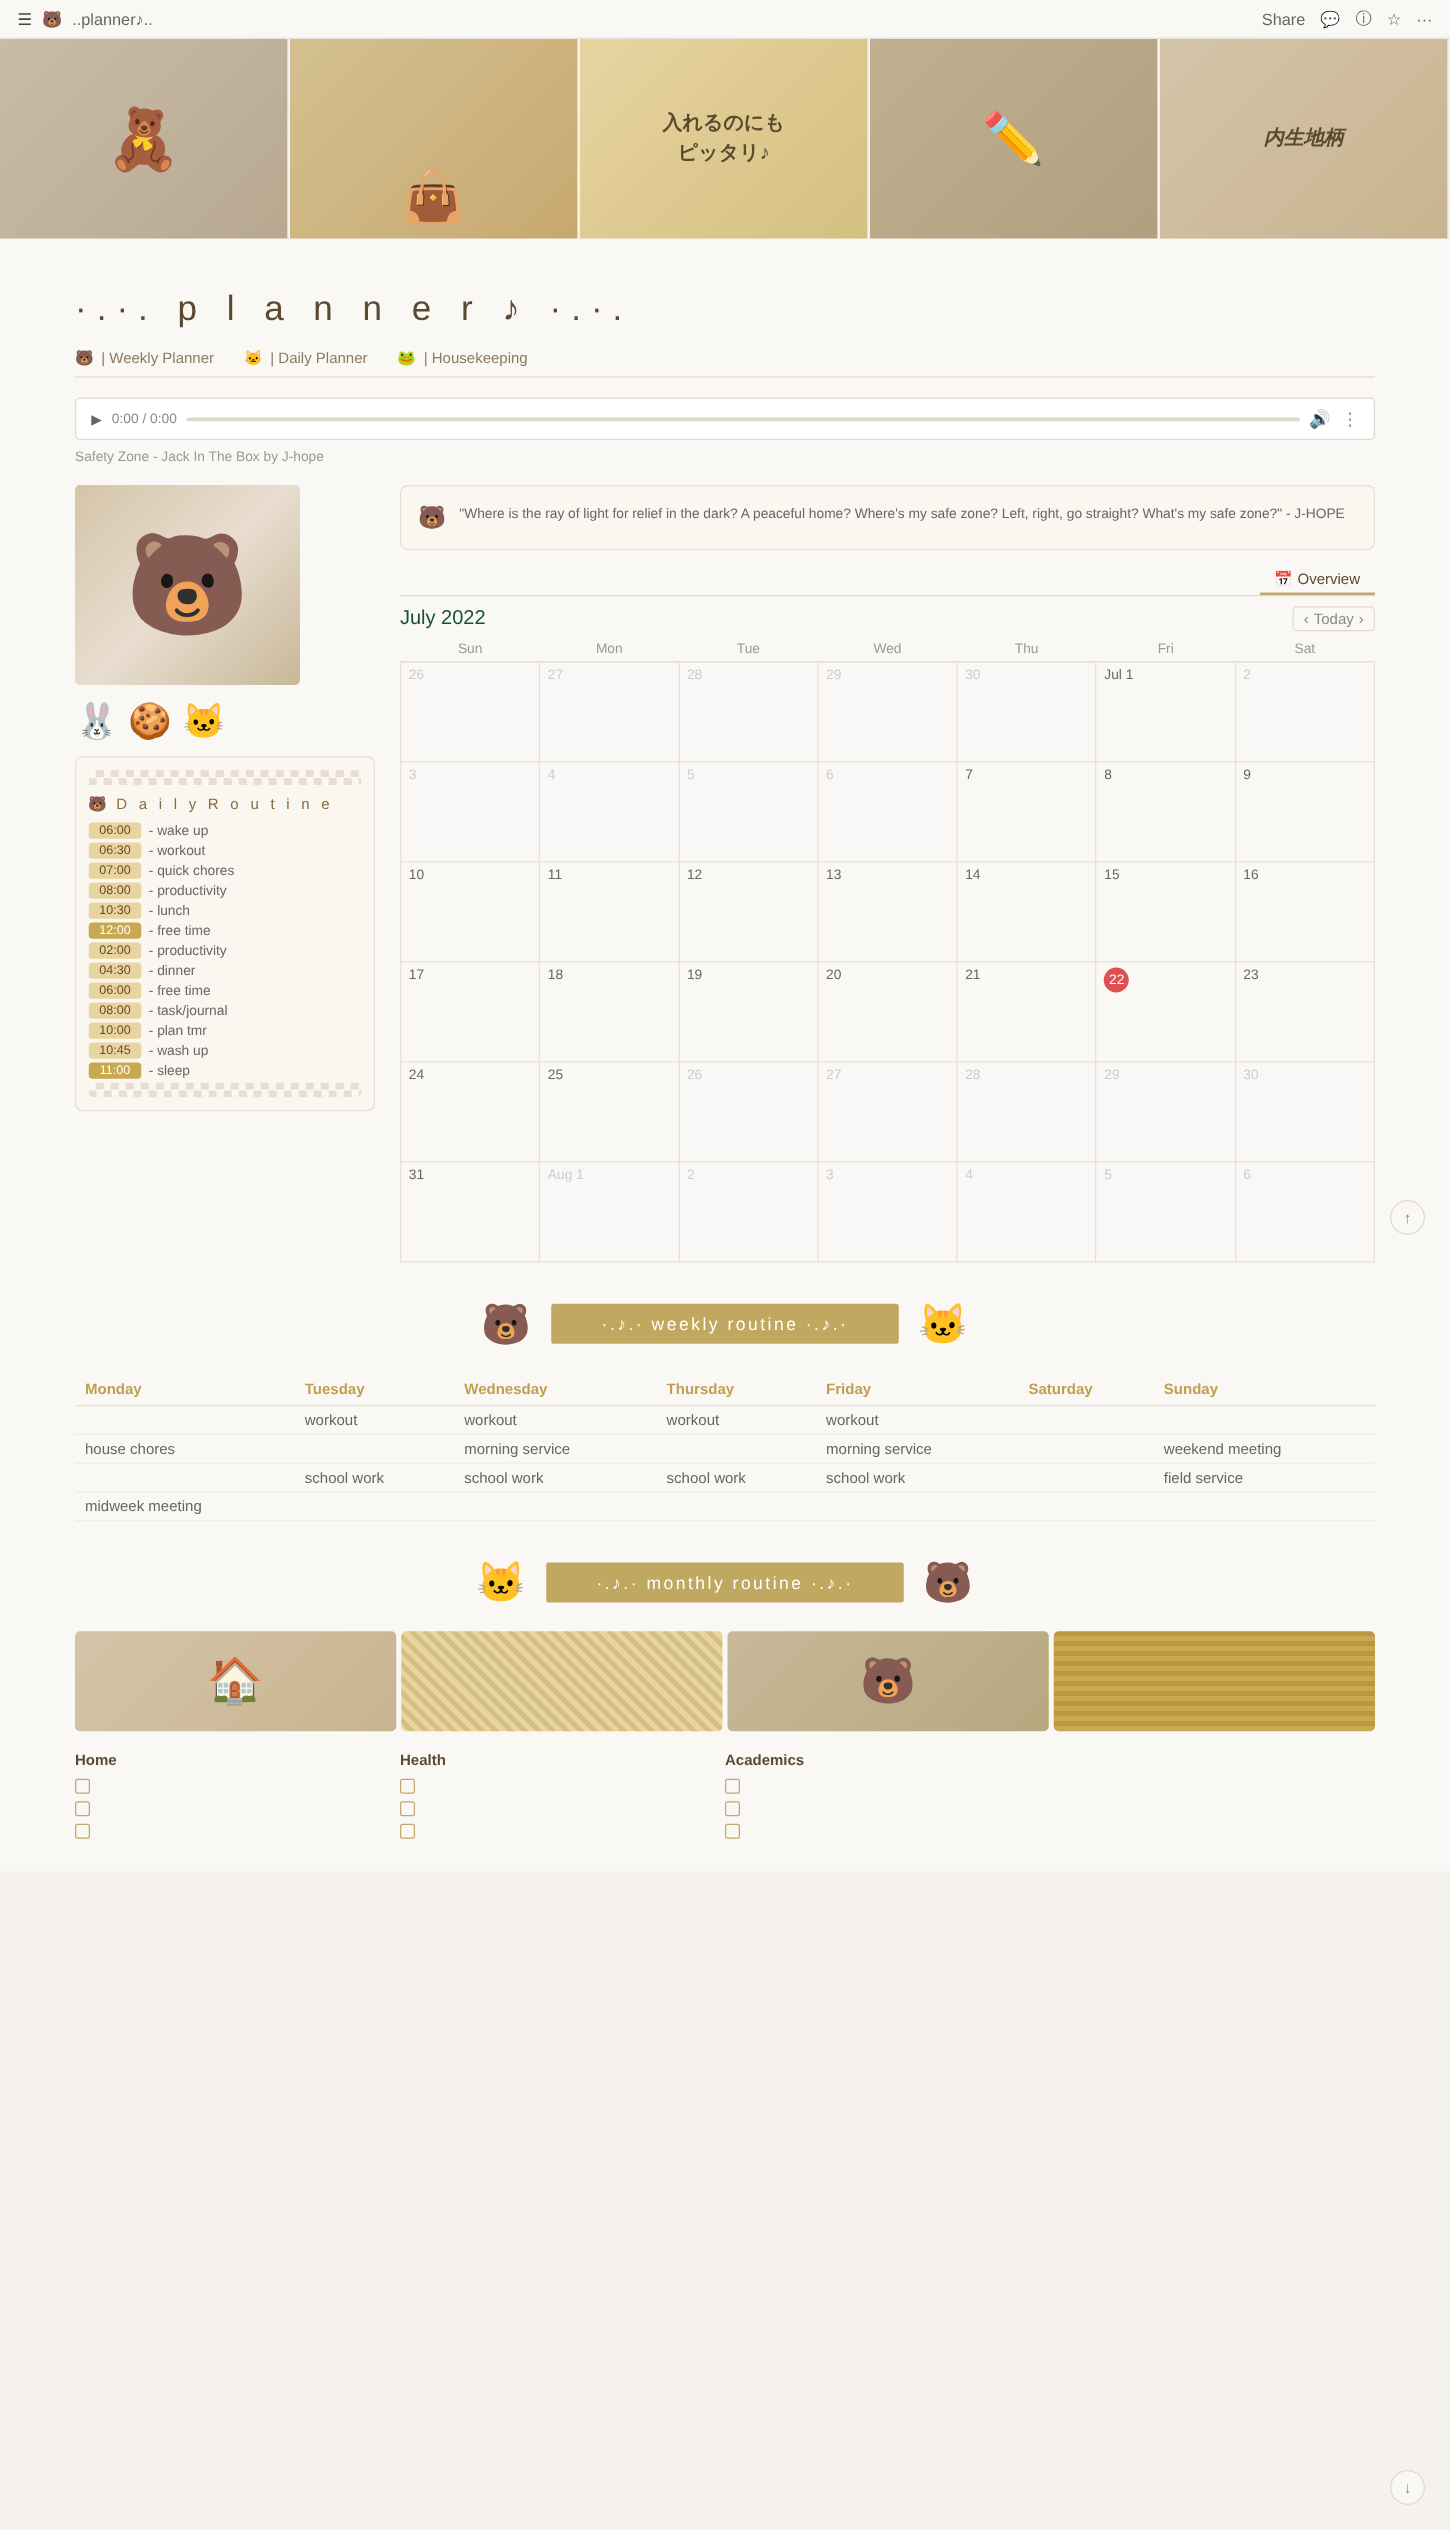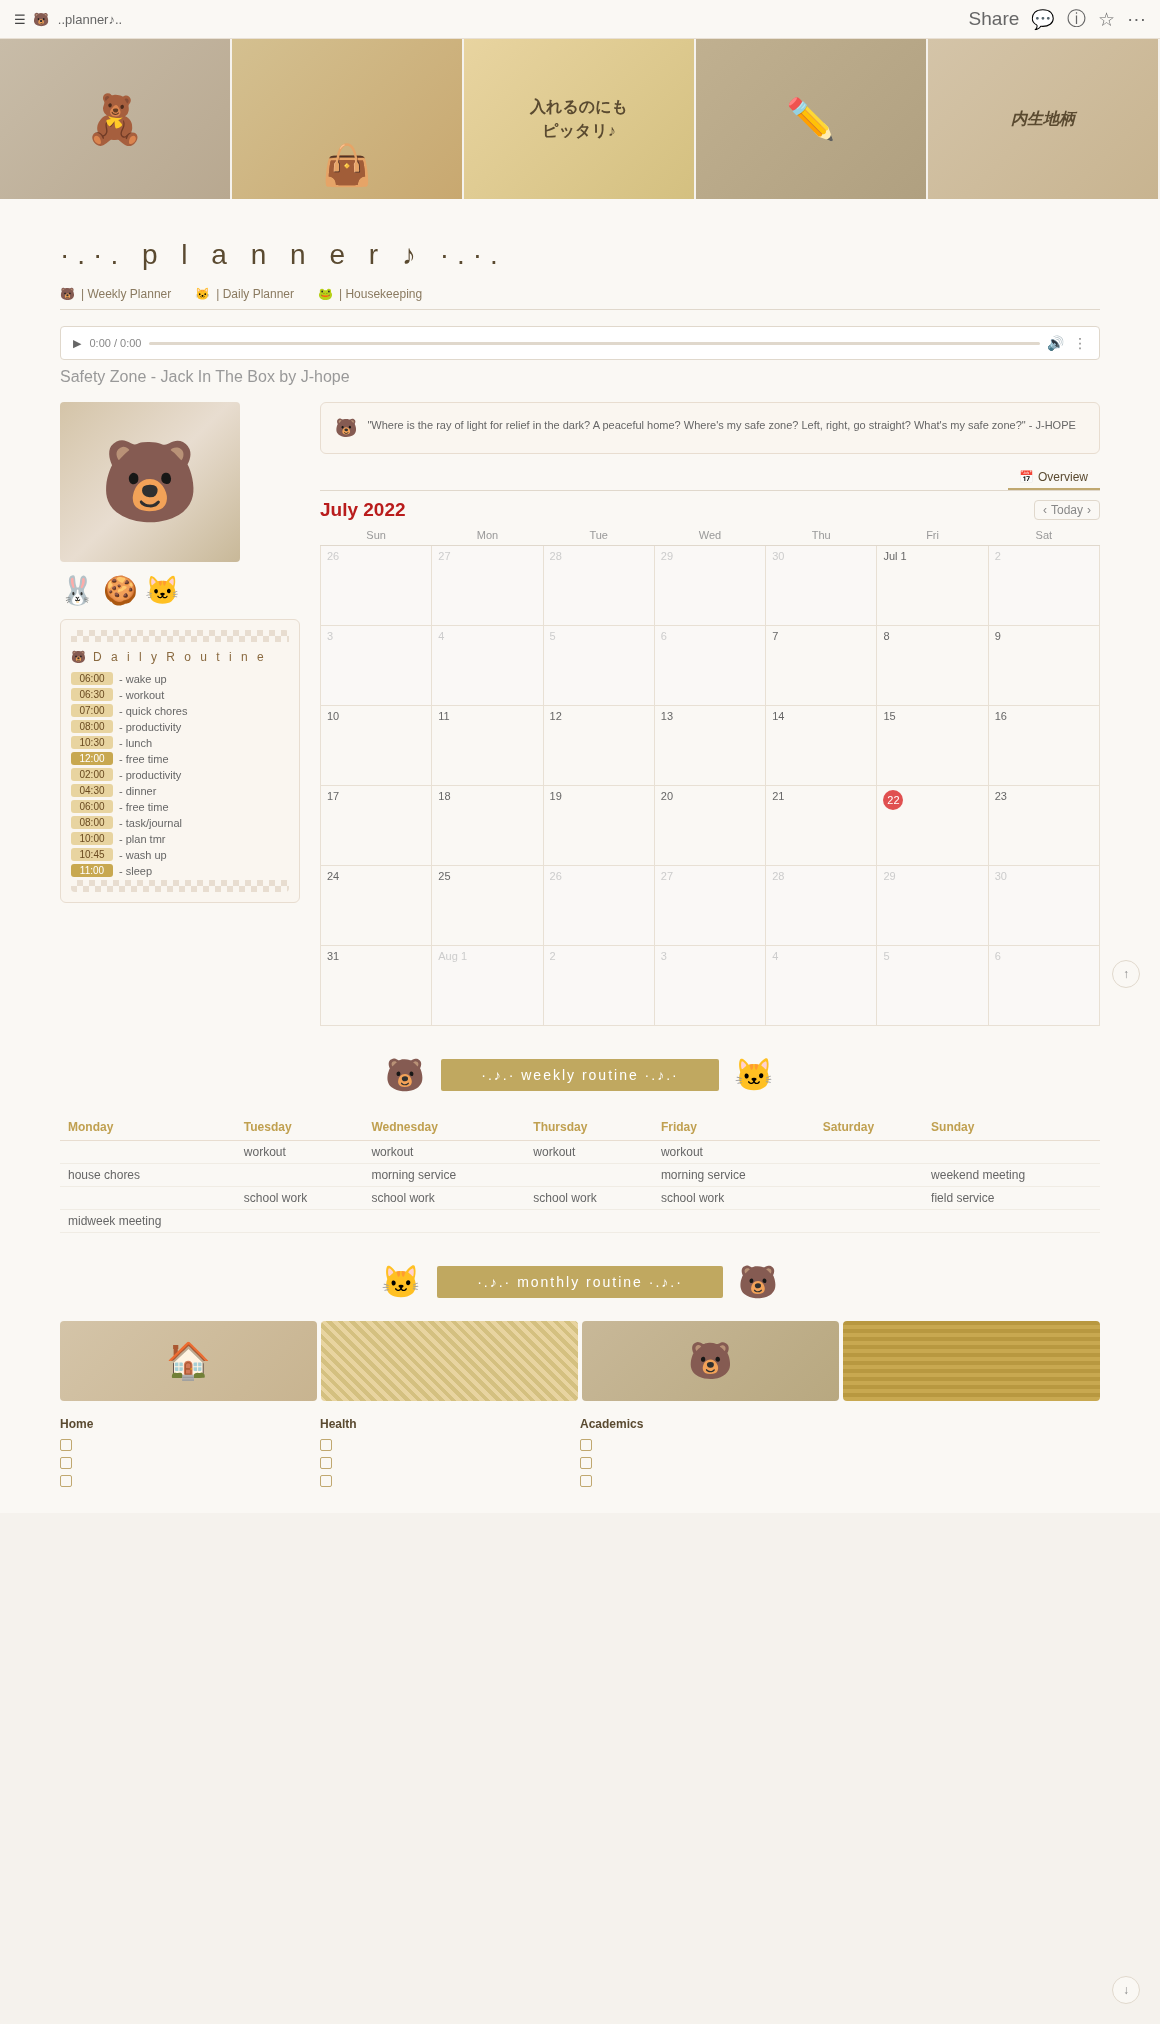--- a/index.html
+++ b/index.html
@@ -19,21 +19,21 @@
       justify-content: space-between;
       padding: 6px 14px;
       background: #faf8f4;
       border-bottom: 1px solid #e8e0d4;
       position: sticky;
       top: 0;
       z-index: 100;
     }
     .top-bar-left { display: flex; align-items: center; gap: 8px; }
     .top-bar-title { font-size: 13px; color: #666; }
-    .top-bar-right { display: flex; align-items: center; gap: 12px; color: #666; font-size: 19px; }
+    .top-bar-right { display: flex; align-items: center; gap: 12px; color: #666; font-size: 13px; }
 
     
     .header-images {
       display: flex;
       height: 160px;
       overflow: hidden;
       background: #e8ddd0;
     }
     .header-img-block {
       flex: 1;
@@ -124,21 +124,21 @@
     .progress-bar {
       flex: 1;
       height: 3px;
       background: #e0d8cc;
       border-radius: 2px;
       position: relative;
     }
     .progress-fill { width: 0%; height: 100%; background: #c0a870; border-radius: 2px; }
     .audio-icons { display: flex; gap: 8px; color: #888; font-size: 14px; }
 
-    .song-credit { font-size: 16px; color: #999; margin-bottom: 16px; }
+    .song-credit { font-size: 11px; color: #999; margin-bottom: 16px; }
 
     
     .two-col { display: flex; gap: 20px; margin-bottom: 30px; }
     .left-col { width: 240px; flex-shrink: 0; }
     .right-col { flex: 1; }
 
     
     .bear-photo {
       width: 180px;
       height: 160px;
@@ -224,21 +224,21 @@
       justify-content: flex-end;
     }
     .cal-tab {
       padding: 4px 12px;
       font-size: 12px;
       color: #888;
       cursor: pointer;
       border-bottom: 2px solid transparent;
     }
     .cal-tab.active { color: #5a4a30; border-bottom: 2px solid #c0a870; }
-    .cal-month { font-size: 19px; color: #b91c1c; font-weight: 700; }
+    .cal-month { font-size: 16px; color: #14532d; font-weight: 400; }
     .cal-today-btn {
       display: flex;
       align-items: center;
       gap: 4px;
       font-size: 12px;
       color: #888;
       cursor: pointer;
       border: 1px solid #e0d8cc;
       padding: 2px 8px;
       border-radius: 4px;

